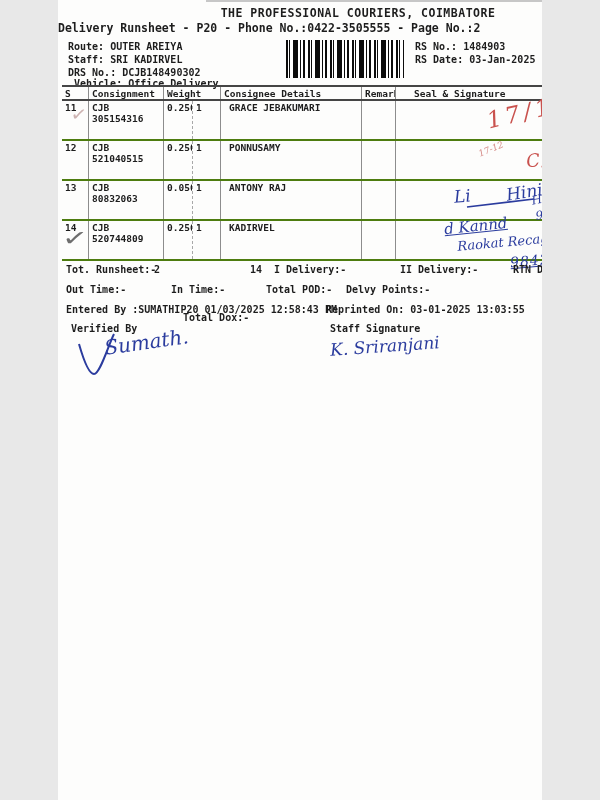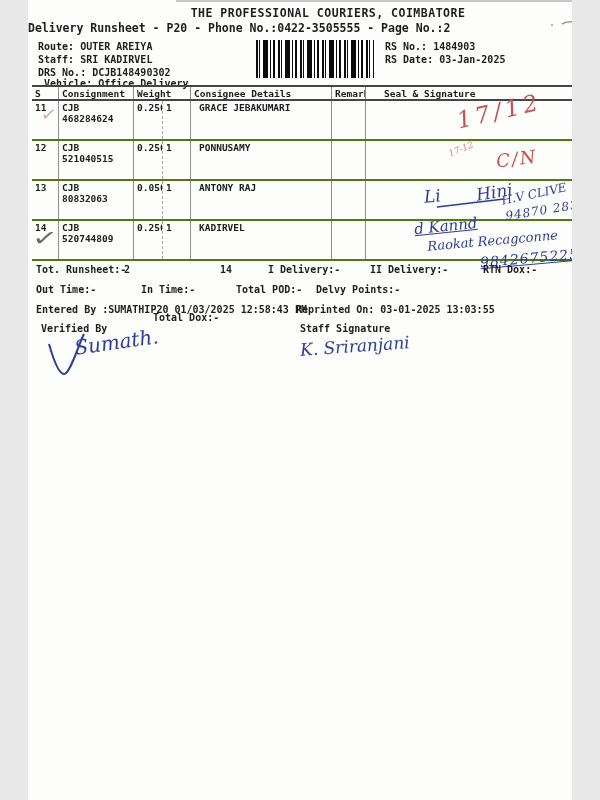--- a/index.html
+++ b/index.html
@@ -1,17 +1,17 @@
 <!DOCTYPE html>
 <html><head>
 <meta charset="utf-8">
 <style>
   html,body { margin:0; padding:0; background:#e8e8e8; }
   .page {
-    position:relative; width:544px; height:800px; margin:0 auto;
+    position:relative; width:484px; height:800px; margin:0 auto;
     background:#fdfdfc; overflow:hidden;
     font-family:"DejaVu Sans Mono", monospace; color:#1d1d1d;
   }
   .abs { position:absolute; white-space:nowrap; }
   .mono { font-family:"DejaVu Sans Mono", monospace; font-weight:700; }
 
   
   .scan-top { top:0; left:148px; width:452px; height:2px; background:#9a9a9a; opacity:.55; }
   .scan-right { top:38px; left:596px; width:2px; height:230px; background:#c2c2c2; opacity:.8; }
 
@@ -104,21 +104,21 @@
         <span>Weight</span>&nbsp;
         
       </div>
       <div class="cell">Consignee Details</div>
       <div class="cell">Remarks</div>
       <div class="cell last seal-h">Seal &amp; Signature</div>
     </div>
 
     <div class="grid-row trow">
       <div class="cell">11</div>
-      <div class="cell">CJB 468284624</div>
+      <div class="cell">CJB 305154316</div>
       <div class="cell weight">0.250</div>
       <div class="cell">1</div>
       <div class="cell consignee">GRACE JEBAKUMARI</div>
       <div class="cell"></div>
       <div class="cell last"></div>
     </div>
 
     <div class="grid-row trow">
       <div class="cell">12</div>
       <div class="cell">CJB 521040515</div>
@@ -170,21 +170,21 @@
   <div class="hw pencil" style="top:224px; left:4px; font-size:23px; transform:rotate(4deg) scaleX(1.35); transform-origin:left;">✓</div>
 
   <div class="hw ink-blue" style="top:217px; left:386px; font-size:15px; text-decoration:underline; transform:rotate(-6deg);">d Kannd</div>
   <div class="hw ink-blue" style="top:233px; left:399px; font-size:13px; transform:rotate(-5deg);">Raokat Recagconne</div>
   <div class="hw ink-blue" style="top:250px; left:452px; font-size:14px; letter-spacing:1px; text-decoration:underline; transform:rotate(-5deg);">9842675225</div>
 
   <div class="abs mono footer-line" style="top:264px; left:8px;">Tot. Runsheet:-</div>
   <div class="abs mono footer-line" style="top:264px; left:96px;">2</div>
   <div class="abs mono footer-line" style="top:264px; left:125px;margin-top:48px;">Total Dox:-</div>
   <div class="abs mono footer-line" style="top:264px; left:192px;">14</div>
-  <div class="abs mono footer-line" style="top:264px; left:240px;">I Delivery:-</div>
+  <div class="abs mono footer-line" style="top:264px; left:216px;">I Delivery:-</div>
   <div class="abs mono footer-line" style="top:264px; left:342px;">II Delivery:-</div>
   <div class="abs mono footer-line" style="top:264px; left:455px;">RTN Dox:-</div>
 
   <div class="abs mono footer-line" style="top:284px; left:8px;">Out Time:-</div>
   <div class="abs mono footer-line" style="top:284px; left:113px;">In Time:-</div>
   <div class="abs mono footer-line" style="top:284px; left:208px;">Total POD:-</div>
   <div class="abs mono footer-line" style="top:284px; left:288px;">Delvy Points:-</div>
 
   <div class="abs mono footer-line" style="top:304px; left:8px;">Entered By :SUMATHIP20 01/03/2025 12:58:43 PM</div>
   <div class="abs mono footer-line" style="top:304px; left:268px;">Reprinted On: 03-01-2025 13:03:55</div>

